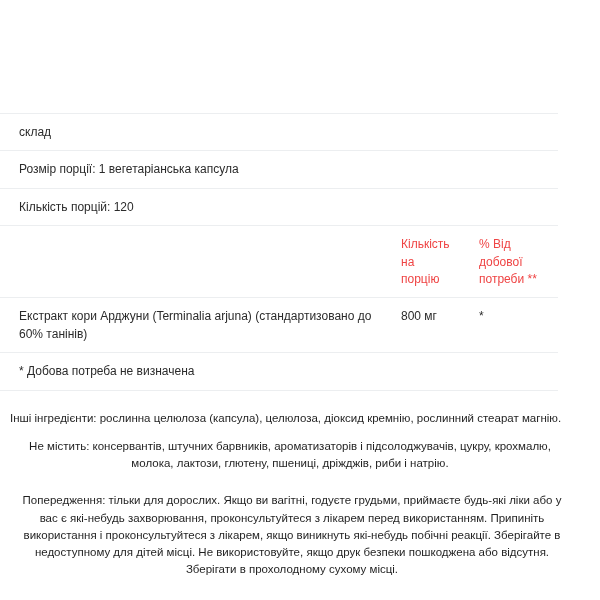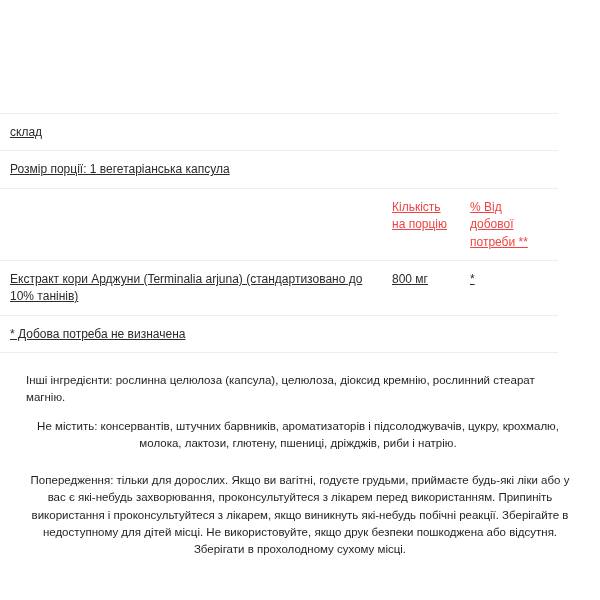--- a/index.html
+++ b/index.html
@@ -33,25 +33,24 @@
   .facts {
     width: 558px;
     border-collapse: collapse;
     table-layout: fixed;
     font-size: 12px;
     line-height: 1.45;
     color: #2b2b2b;
   }
   .facts td {
     border-top: 1px solid #eceef0;
-    padding: 10px 10px 9px 10px;
+    padding: 10px 10px 9px 19px;
     vertical-align: top;
     text-align: left;
     font-weight: normal;
-    text-decoration: underline;
   }
   .facts tr.last-row td {
     border-bottom: 1px solid #eceef0;
   }
 
   
   .col-name   { width: 382px; }
   .col-amount { width: 78px;  }
   .col-dv     { width: 98px;  }
 
@@ -103,21 +102,21 @@
   .body-copy {
     padding: 0 10px 0 10px;
     margin-top: 19px;
     font-size: 11.5px;
     line-height: 1.5;
     color: #1f1f1f;
     width: 580px;
     box-sizing: border-box;
   }
   .body-copy p {
-    margin: 0 0 11px 16px;
+    margin: 0 0 11px 0;
   }
   .body-copy p.tight {
     margin-bottom: 0;
     text-align: center;
   }
   .warning-block {
     margin-top: 20px;
     padding-left: 14px;
   }
 </style>
@@ -135,26 +134,29 @@
       <col class="col-dv">
     </colgroup>
     <tbody>
       <tr>
         <td class="heading-cell" colspan="3">склад</td>
       </tr>
       <tr>
         <td class="serving-cell" colspan="3">Розмір порції: 1 вегетаріанська капсула</td>
       </tr>
       <tr>
+        <td class="serving-cell" colspan="3">Кількість порцій: 120</td>
+      </tr>
+      <tr>
         <td class="colhdr"></td>
         <td class="colhdr colhdr-tall cell-amount hdr-label">Кількість на порцію</td>
         <td class="colhdr colhdr-tall cell-dv hdr-label">% Від добової потреби **</td>
       </tr>
       <tr>
-        <td class="ingredient-cell">Екстракт кори Арджуни (Terminalia arjuna) (стандартизовано до 10% танінів)</td>
+        <td class="ingredient-cell">Екстракт кори Арджуни (Terminalia arjuna) (стандартизовано до 60% танінів)</td>
         <td class="amount-cell cell-amount">800 мг</td>
         <td class="dv-cell cell-dv dv-star">*</td>
       </tr>
       <tr class="last-row">
         <td class="footnote-cell" colspan="3">* Добова потреба не визначена</td>
       </tr>
     </tbody>
   </table>
 
   <div class="body-copy">

